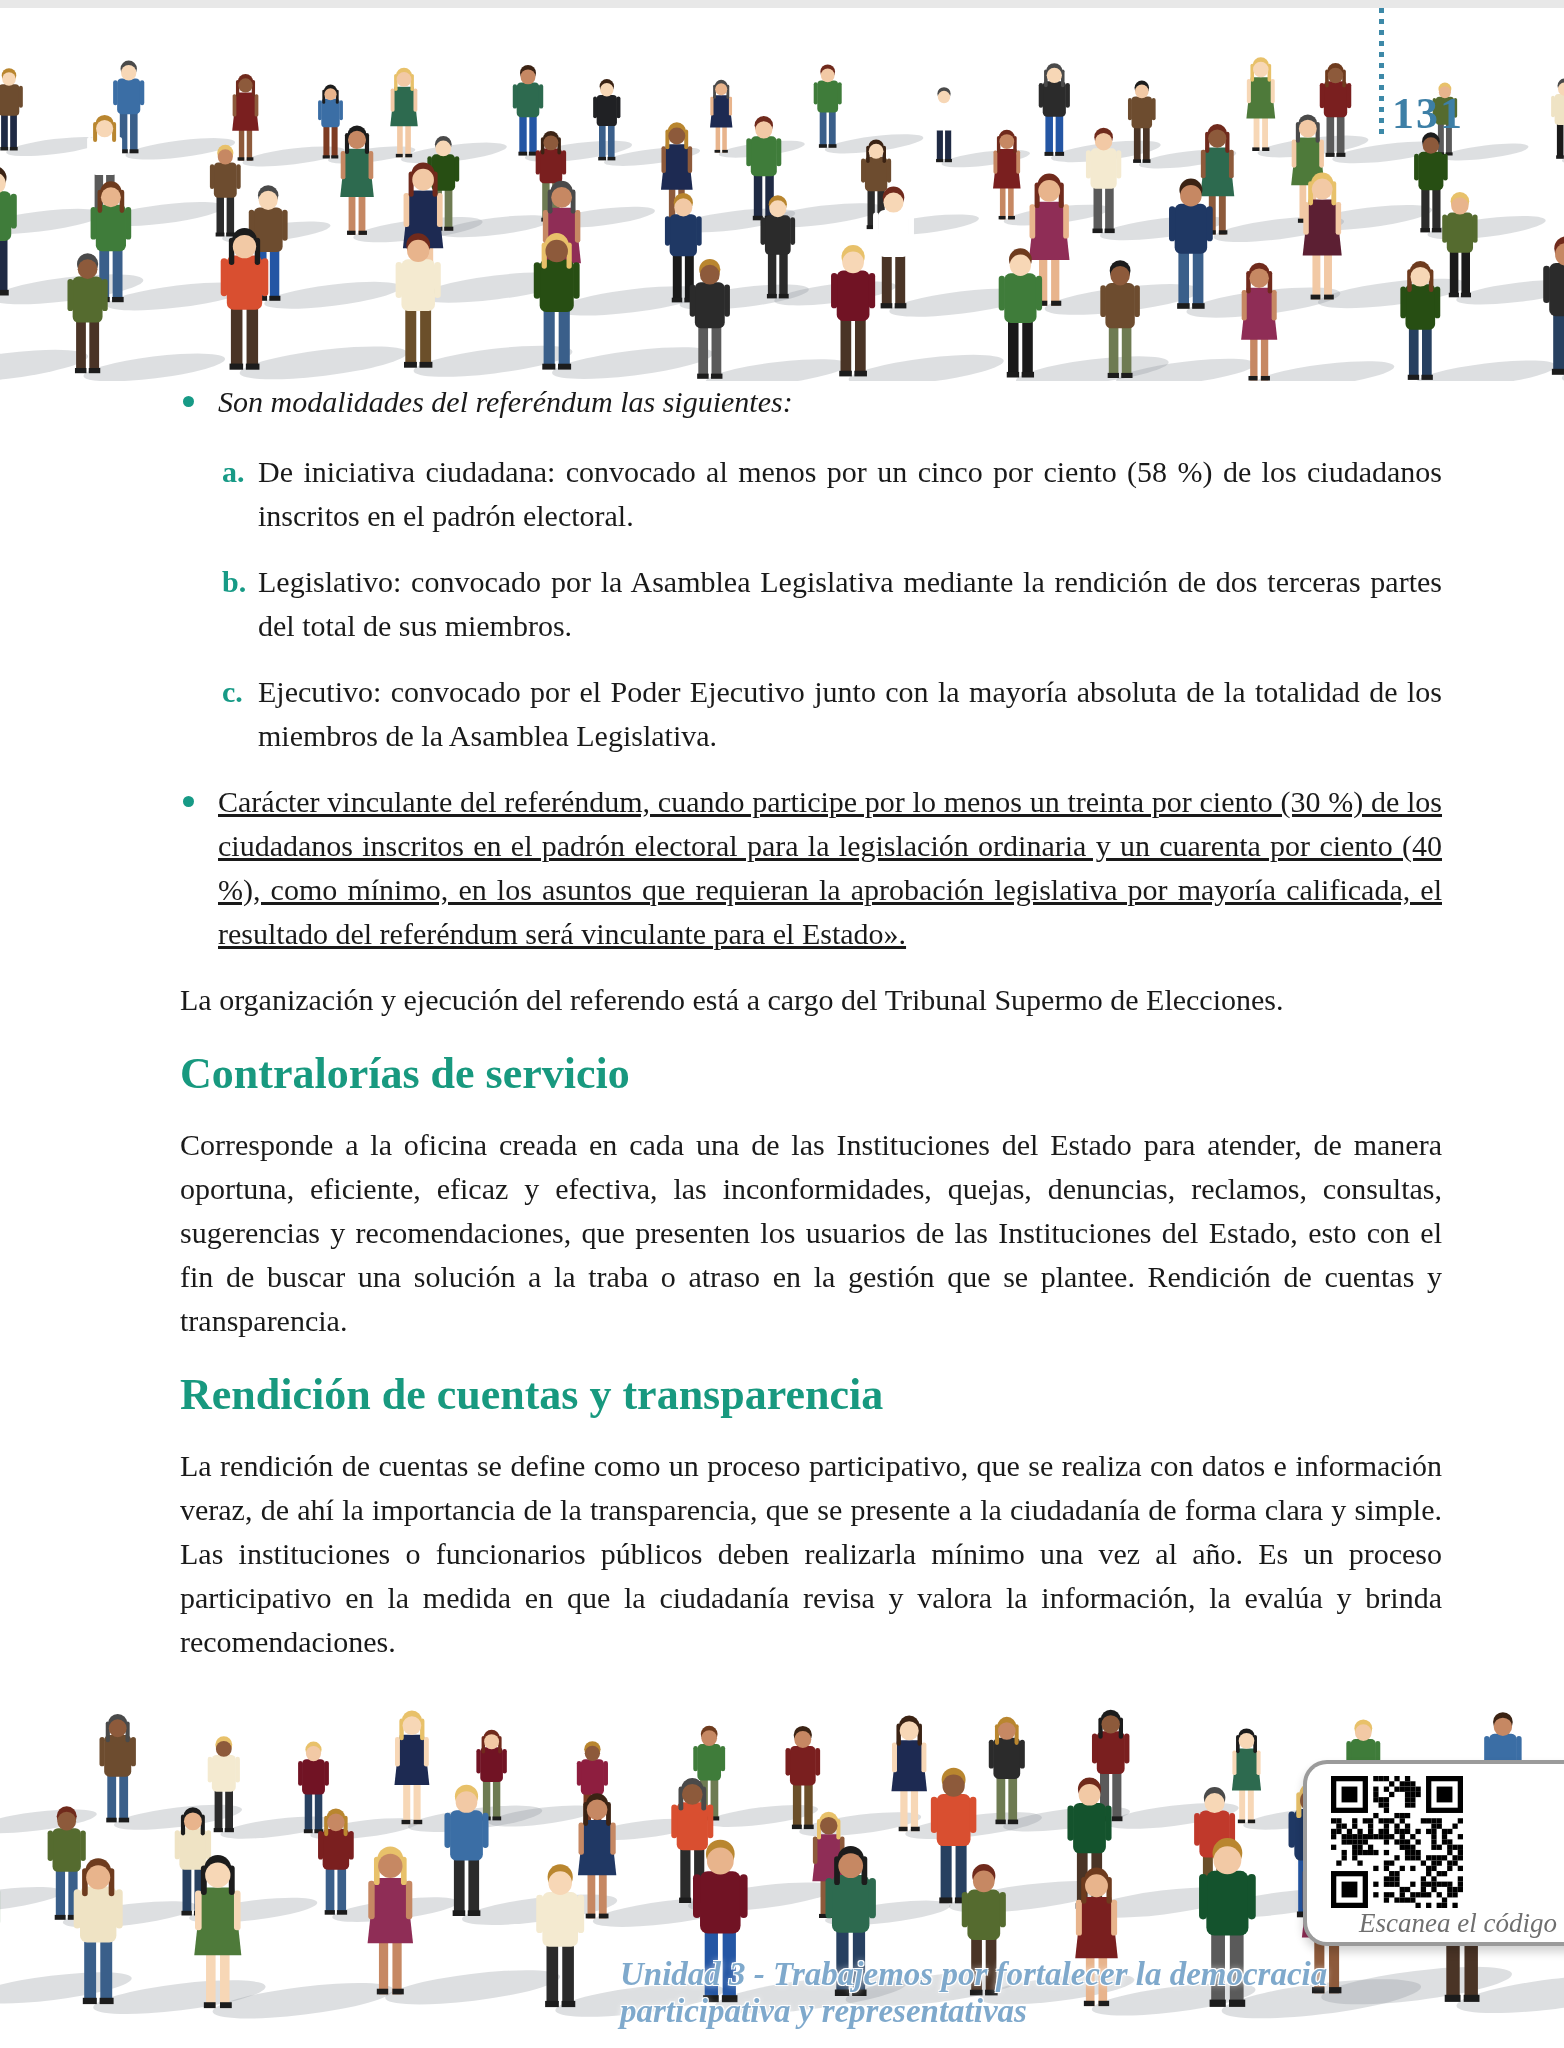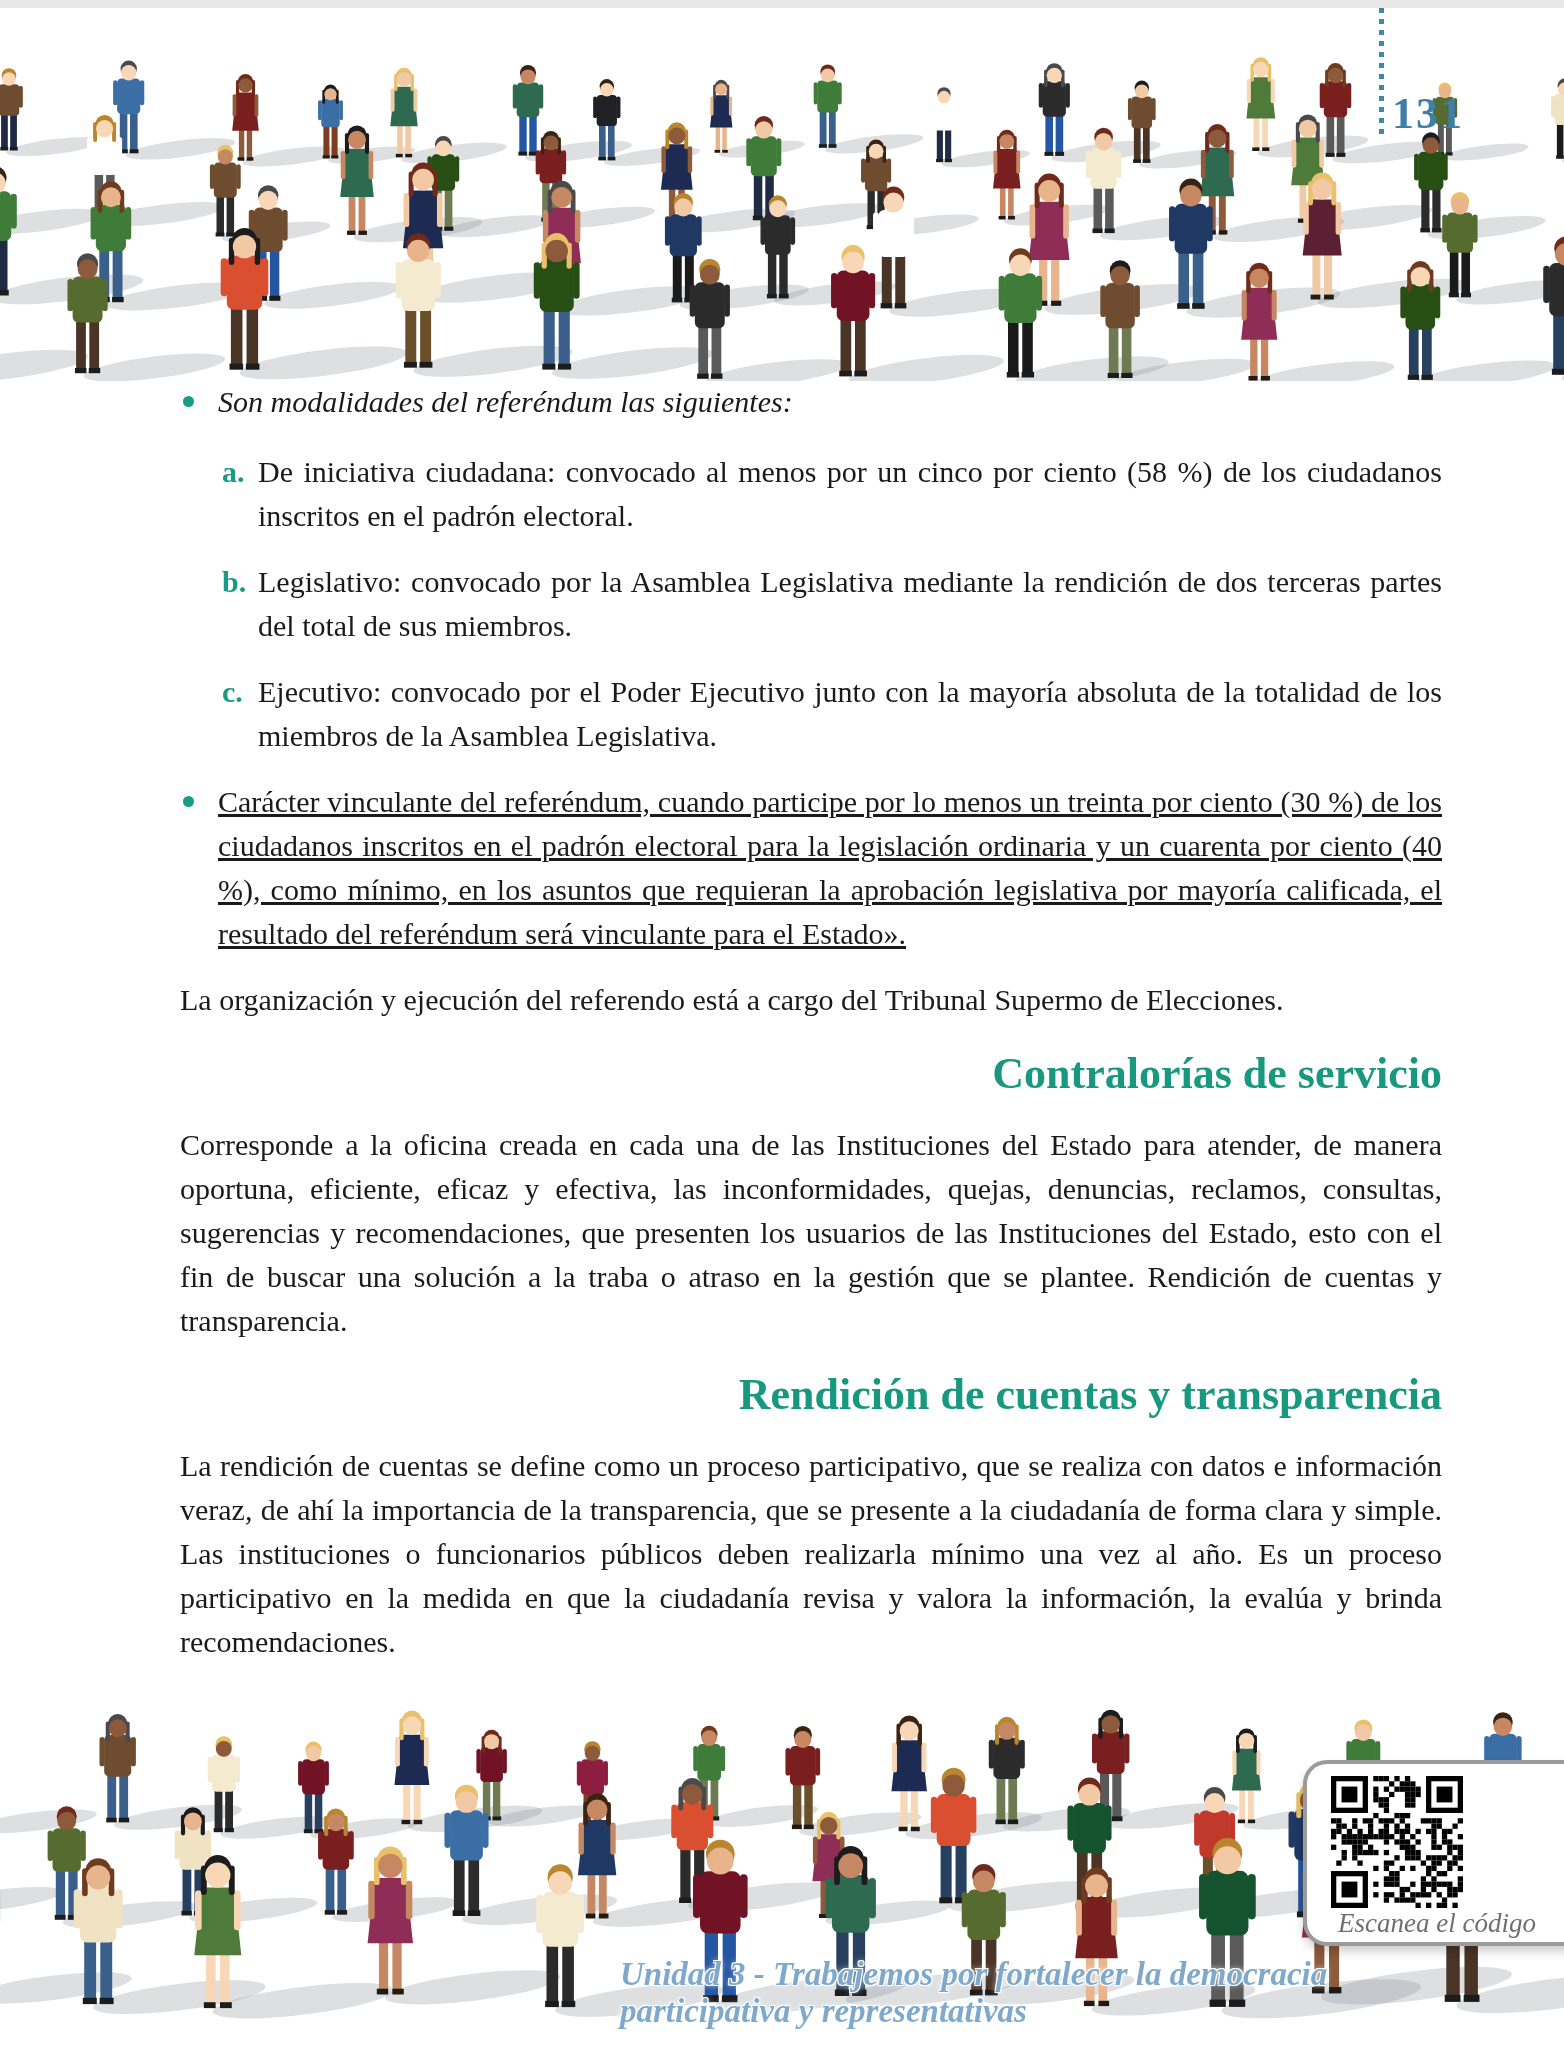--- a/index.html
+++ b/index.html
@@ -32,36 +32,36 @@
     background:#179a86;
   }
   .letter-item{position:relative;padding-left:78px;margin-bottom:22px;}
   .letter-label{
     position:absolute;left:42px;top:0;color:#179a86;font-weight:bold;
   }
   .para1{margin-bottom:8px !important;}
   .para2{margin-bottom:10px !important;}
   .heading{
     color:#18997f;font-size:44px;line-height:52px;font-weight:bold;
-    margin:26px 0 23px;text-align:right;
+    margin:26px 0 23px;text-align:left;
   }
   .footer-text{
     position:absolute;left:620px;top:1948px;width:840px;z-index:6;
     text-align:left;font-size:33px;font-style:italic;font-weight:bold;
     color:#7fa9cc;
     text-shadow:-1px -1px 0 #fff,1px -1px 0 #fff,-1px 1px 0 #fff,1px 1px 0 #fff,0 0 7px #ffffff;
   }
   .qr-panel{
     position:absolute;left:1303px;top:1752px;width:300px;height:178px;z-index:7;
     background:#ffffff;border:4px solid #9b9b9b;border-right:none;
     border-radius:24px 0 0 24px;box-shadow:0 6px 10px rgba(0,0,0,.18);
   }
   #qr{position:absolute;left:24px;top:12px;}
   .qr-caption{
-    position:absolute;left:10px;top:144px;width:240px;text-align:center;
+    position:absolute;left:10px;top:144px;width:240px;text-align:right;
     font-style:italic;font-size:27px;color:#6f6f6f;
   }
 </style>
 </head>
 <body>
 
 <div class="page">
 
   <svg id="crowd-top" class="crowd" width="1564" height="345" viewBox="0 0 1564 345">
       <g transform="translate(9.0,114.5) scale(0.79)">

